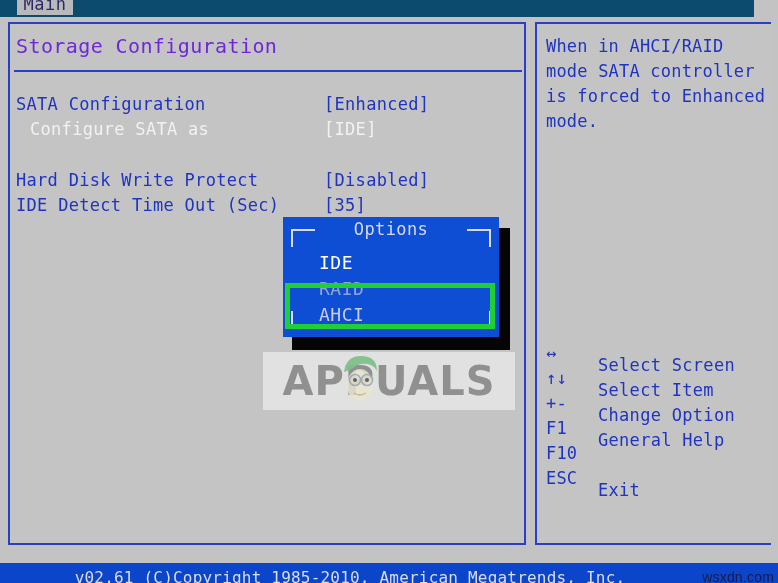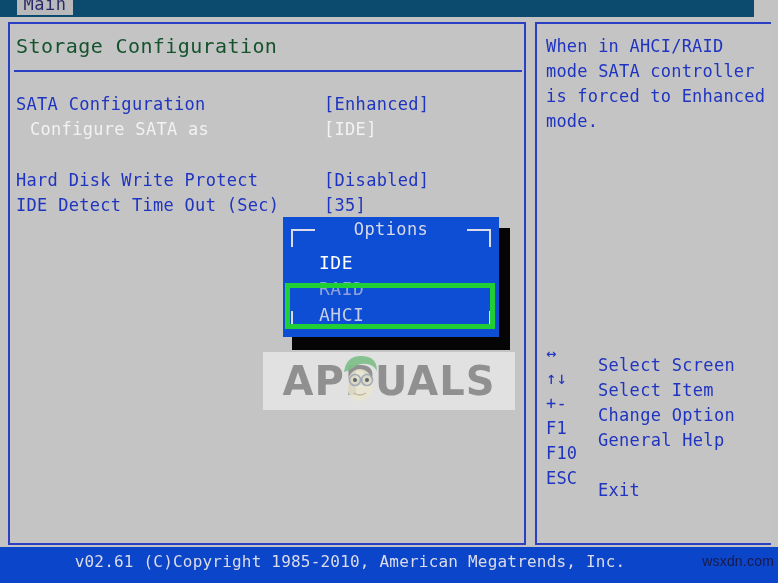--- a/index.html
+++ b/index.html
@@ -44,21 +44,21 @@
     left: 8px; top: 22px;
     width: 518px; height: 523px;
     border: 2px solid #2b3fc4;
     background: #c4c4c4;
     box-sizing: border-box;
   }
   #panel-title {
     position: absolute;
     left: 16px; top: 34px;
     font-size: 20px;
-    color: #14532d;
+    color: #6d28d9;
     letter-spacing: 0.4px;
     white-space: nowrap;
   }
   #title-rule {
     position: absolute;
     left: 14px; top: 70px;
     width: 508px; height: 2px;
     background: #2b3fc4;
   }
 
@@ -177,21 +177,21 @@
   .key-row .d {
     position: absolute; left: 52px; top: 0;
     letter-spacing: 0.3px;
     margin-top: 12px;
   }
 
   
   #footer {
     position: absolute;
     left: 0; bottom: 0;
-    width: 778px; height: 36px;
+    width: 778px; height: 20px;
     background: #0b45c9;
   }
   #footer-text {
     position: absolute;
     left: 0; top: 5px;
     width: 700px;
     text-align: center;
     font-size: 16px;
     color: #dcdce8;
     letter-spacing: 0.2px;

